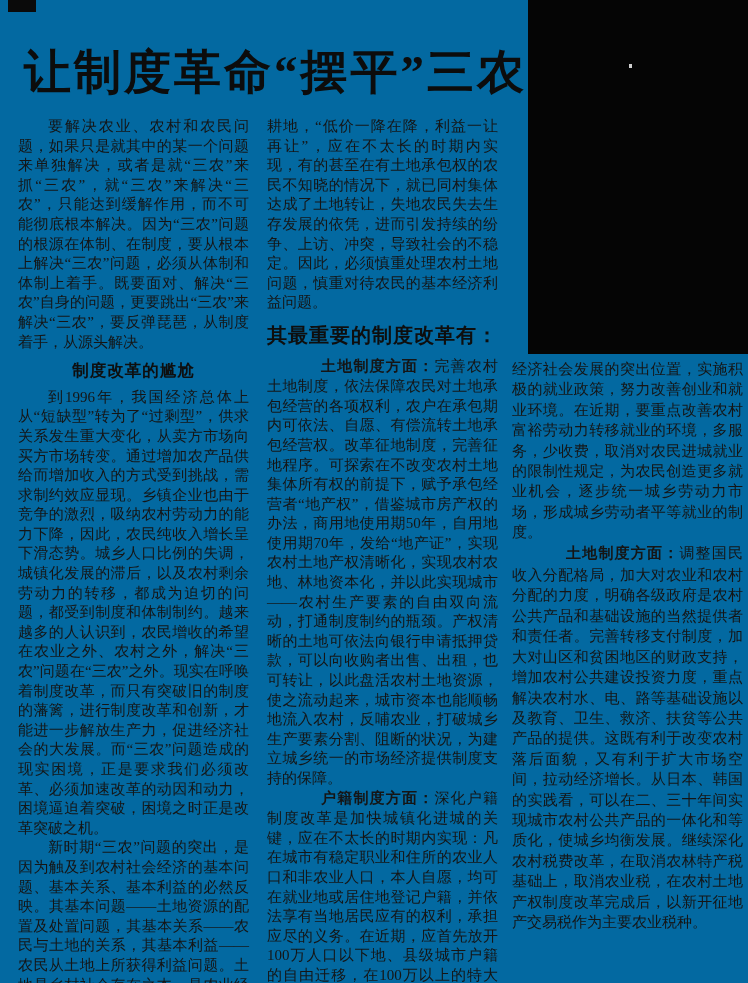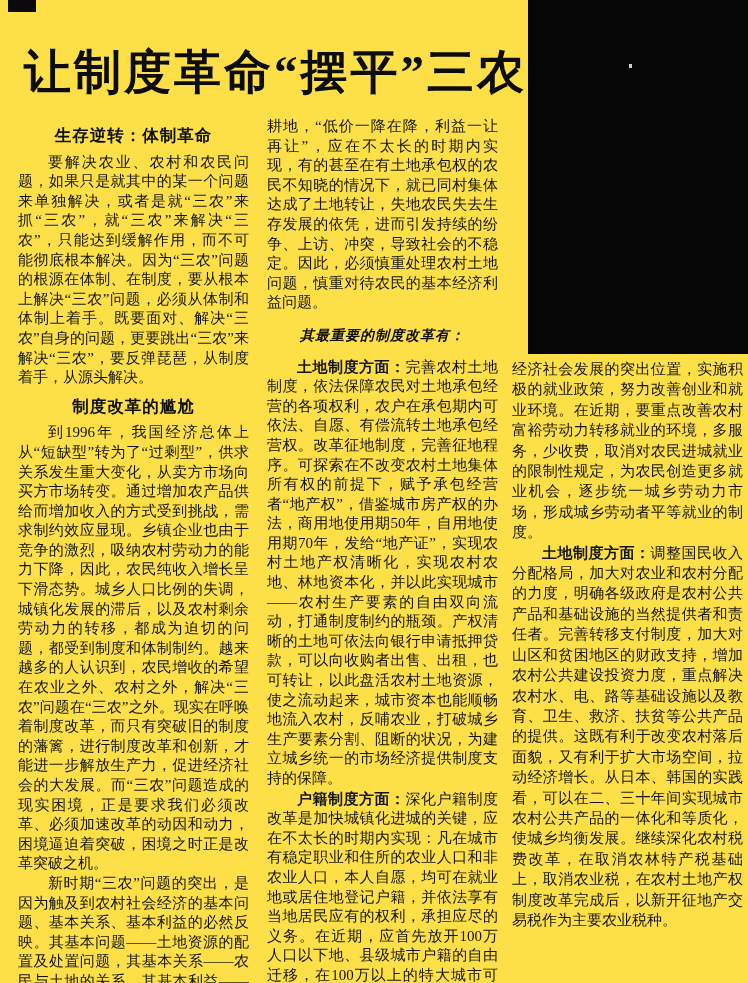--- a/index.html
+++ b/index.html
@@ -1,17 +1,17 @@
 <!DOCTYPE html>
 <html><head>
 <meta charset="utf-8">
 <style>
   html,body{margin:0;padding:0;background:#fff;}
   .page{
-    position:relative;width:748px;height:983px;background:#fde047;
+    position:relative;width:748px;height:983px;background:#0369a1;
     overflow:hidden;font-family:"Liberation Serif",serif;color:#151515;
   }
   .corner-mark{position:absolute;left:8px;top:0;width:28px;height:12px;background:#0a0a0a;}
   .headline{
     position:absolute;left:24px;top:10px;width:720px;
     font-size:47px;font-weight:bold;letter-spacing:3px;white-space:nowrap;
     font-family:"Liberation Serif",serif;z-index:1;color:#0c0c0c;
   }
   .byline{
     position:absolute;left:70px;top:64px;z-index:1;
@@ -22,42 +22,41 @@
   .black-box{position:absolute;left:528px;top:0;width:220px;height:354px;background:#050505;z-index:3;}
   .speck{position:absolute;left:101px;top:64px;width:3px;height:4px;background:#cfcfcf;}
   .col{position:absolute;width:231px;font-size:15px;line-height:19.6px;
     text-align:justify;color:#151515;}
   .col p{margin:0;}
   .col p.indent{text-indent:2em;}
   .col-heading{
     font-family:"Liberation Sans",sans-serif;font-weight:bold;text-align:center;
     font-size:16.5px;margin:9px 0 7px;letter-spacing:1px;color:#0e0e0e;
   }
-  .col-heading.big{font-size:14px;margin:13px 0 11px;font-style:italic;}
-  .lead{font-family:Liberation Sans, sans-serif;font-weight:bold;}
+  .col-heading.big{font-size:20px;margin:13px 0 11px;}
+  .lead{font-family:Liberation Mono, monospace;font-weight:bold;margin-left:24px;}
   #col1{left:18px;top:117px;}
   #col2{left:267px;top:117px;}
   #col3{left:512px;top:359px;line-height:20.4px;}
 </style>
 </head>
 <body>
 
 <div class="page">
 
   <div class="corner-mark"></div>
 
   <h1 class="headline">让制度革命“摆平”三农</h1>
 
 
   <div class="black-box">
     <div class="speck"></div>
   </div>
 
   <div class="col" id="col1">
-    <div class="col-heading">生存逆转：体制革命</div>
     <p class="indent">要解决农业、农村和农民问题，如果只是就其中的某一个问题来单独解决，或者是就“三农”来抓“三农”，就“三农”来解决“三农”，只能达到缓解作用，而不可能彻底根本解决。因为“三农”问题的根源在体制、在制度，要从根本上解决“三农”问题，必须从体制和体制上着手。既要面对、解决“三农”自身的问题，更要跳出“三农”来解决“三农”，要反弹琵琶，从制度着手，从源头解决。</p>
     <div class="col-heading">制度改革的尴尬</div>
     <p class="indent">到1996年，我国经济总体上从“短缺型”转为了“过剩型”，供求关系发生重大变化，从卖方市场向买方市场转变。通过增加农产品供给而增加收入的方式受到挑战，需求制约效应显现。乡镇企业也由于竞争的激烈，吸纳农村劳动力的能力下降，因此，农民纯收入增长呈下滑态势。城乡人口比例的失调，城镇化发展的滞后，以及农村剩余劳动力的转移，都成为迫切的问题，都受到制度和体制制约。越来越多的人认识到，农民增收的希望在农业之外、农村之外，解决“三农”问题在“三农”之外。现实在呼唤着制度改革，而只有突破旧的制度的藩篱，进行制度改革和创新，才能进一步解放生产力，促进经济社会的大发展。而“三农”问题造成的现实困境，正是要求我们必须改革、必须加速改革的动因和动力，困境逼迫着突破，困境之时正是改革突破之机。</p>
     <p class="indent">新时期“三农”问题的突出，是因为触及到农村社会经济的基本问题、基本关系、基本利益的必然反映。其基本问题——土地资源的配置及处置问题，其基本关系——农民与土地的关系，其基本利益——农民从土地上所获得利益问题。土地是乡村社会存在之本，是农业经济发展之基，是农民生存之所系，可以说“三农”问题之枢纽在土地，土地问题是“三农”问题之核心。某些基层政府为追求GDP和招商引资，不断压低土地价格、大量圈占</p>
   </div>
 
   <div class="col" id="col2">
     <p>耕地，“低价一降在降，利益一让再让”，应在不太长的时期内实现，有的甚至在有土地承包权的农民不知晓的情况下，就已同村集体达成了土地转让，失地农民失去生存发展的依凭，进而引发持续的纷争、上访、冲突，导致社会的不稳定。因此，必须慎重处理农村土地问题，慎重对待农民的基本经济利益问题。</p>
     <div class="col-heading big">其最重要的制度改革有：</div>
     <p class="indent"><b class="lead">土地制度方面：</b><span>完善农村土地制度，依法保障农民对土地承包经营的各项权利，农户在承包期内可依法、自愿、有偿流转土地承包经营权。改革征地制度，完善征地程序。可探索在不改变农村土地集体所有权的前提下，赋予承包经营者“地产权”，借鉴城市房产权的办法，商用地使用期50年，自用地使用期70年，发给“地产证”，实现农村土地产权清晰化，实现农村农地、林地资本化，并以此实现城市——农村生产要素的自由双向流动，打通制度制约的瓶颈。产权清晰的土地可依法向银行申请抵押贷款，可以向收购者出售、出租，也可转让，以此盘活农村土地资源，使之流动起来，城市资本也能顺畅地流入农村，反哺农业，打破城乡生产要素分割、阻断的状况，为建立城乡统一的市场经济提供制度支持的保障。</span></p>

